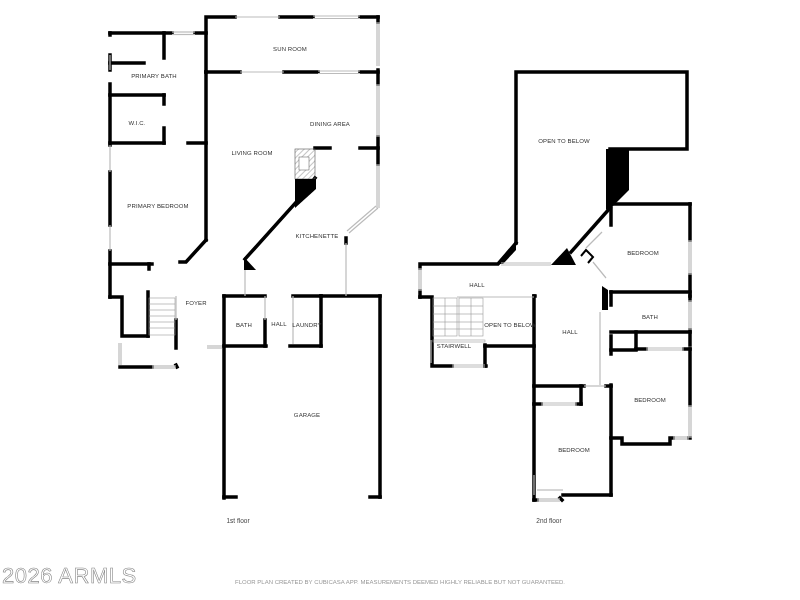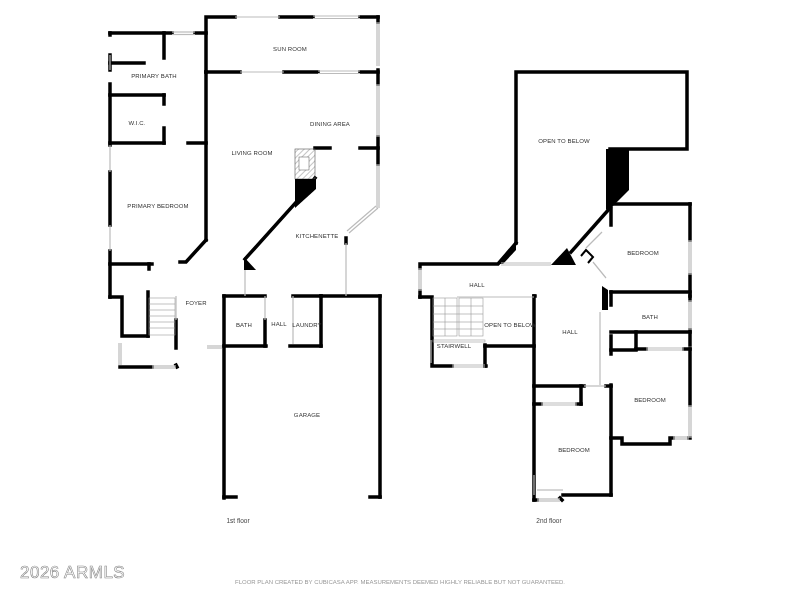--- a/index.html
+++ b/index.html
@@ -1,20 +1,20 @@
 <!DOCTYPE html>
 <html><head>
 <meta charset="utf-8">
 <style>
   html,body{margin:0;padding:0;background:#fff;}
   body{width:800px;height:600px;position:relative;overflow:hidden;font-family:"Liberation Sans",sans-serif;}
   svg{position:absolute;left:0;top:0;}
   .lbl{position:absolute;font-size:6px;color:#333;white-space:nowrap;transform:translate(-50%,-50%);letter-spacing:0.1px;}
   .floor{position:absolute;font-size:6.5px;color:#444;transform:translate(-50%,-50%);}
-  .wm{position:absolute;left:20px;top:563px;font-size:17px;color:#fff;font-family:"Liberation Sans",sans-serif;
+  .wm{position:absolute;left:2px;top:563px;font-size:22px;color:#fff;font-family:"Liberation Sans",sans-serif;
       -webkit-text-stroke:0.6px #888;letter-spacing:0.5px;font-weight:300;}
   .disc{position:absolute;left:400px;top:579px;transform:translateX(-50%);font-size:6px;color:#999;white-space:nowrap;}
 </style>
 </head>
 <body>
 
 <svg width="800" height="600" xmlns="http://www.w3.org/2000/svg">
   <defs>
     <pattern id="hatch" width="4" height="4" patternUnits="userSpaceOnUse" patternTransform="rotate(45)">
       <line x1="0" y1="0" x2="0" y2="4" stroke="#555" stroke-width="0.7"></line>

